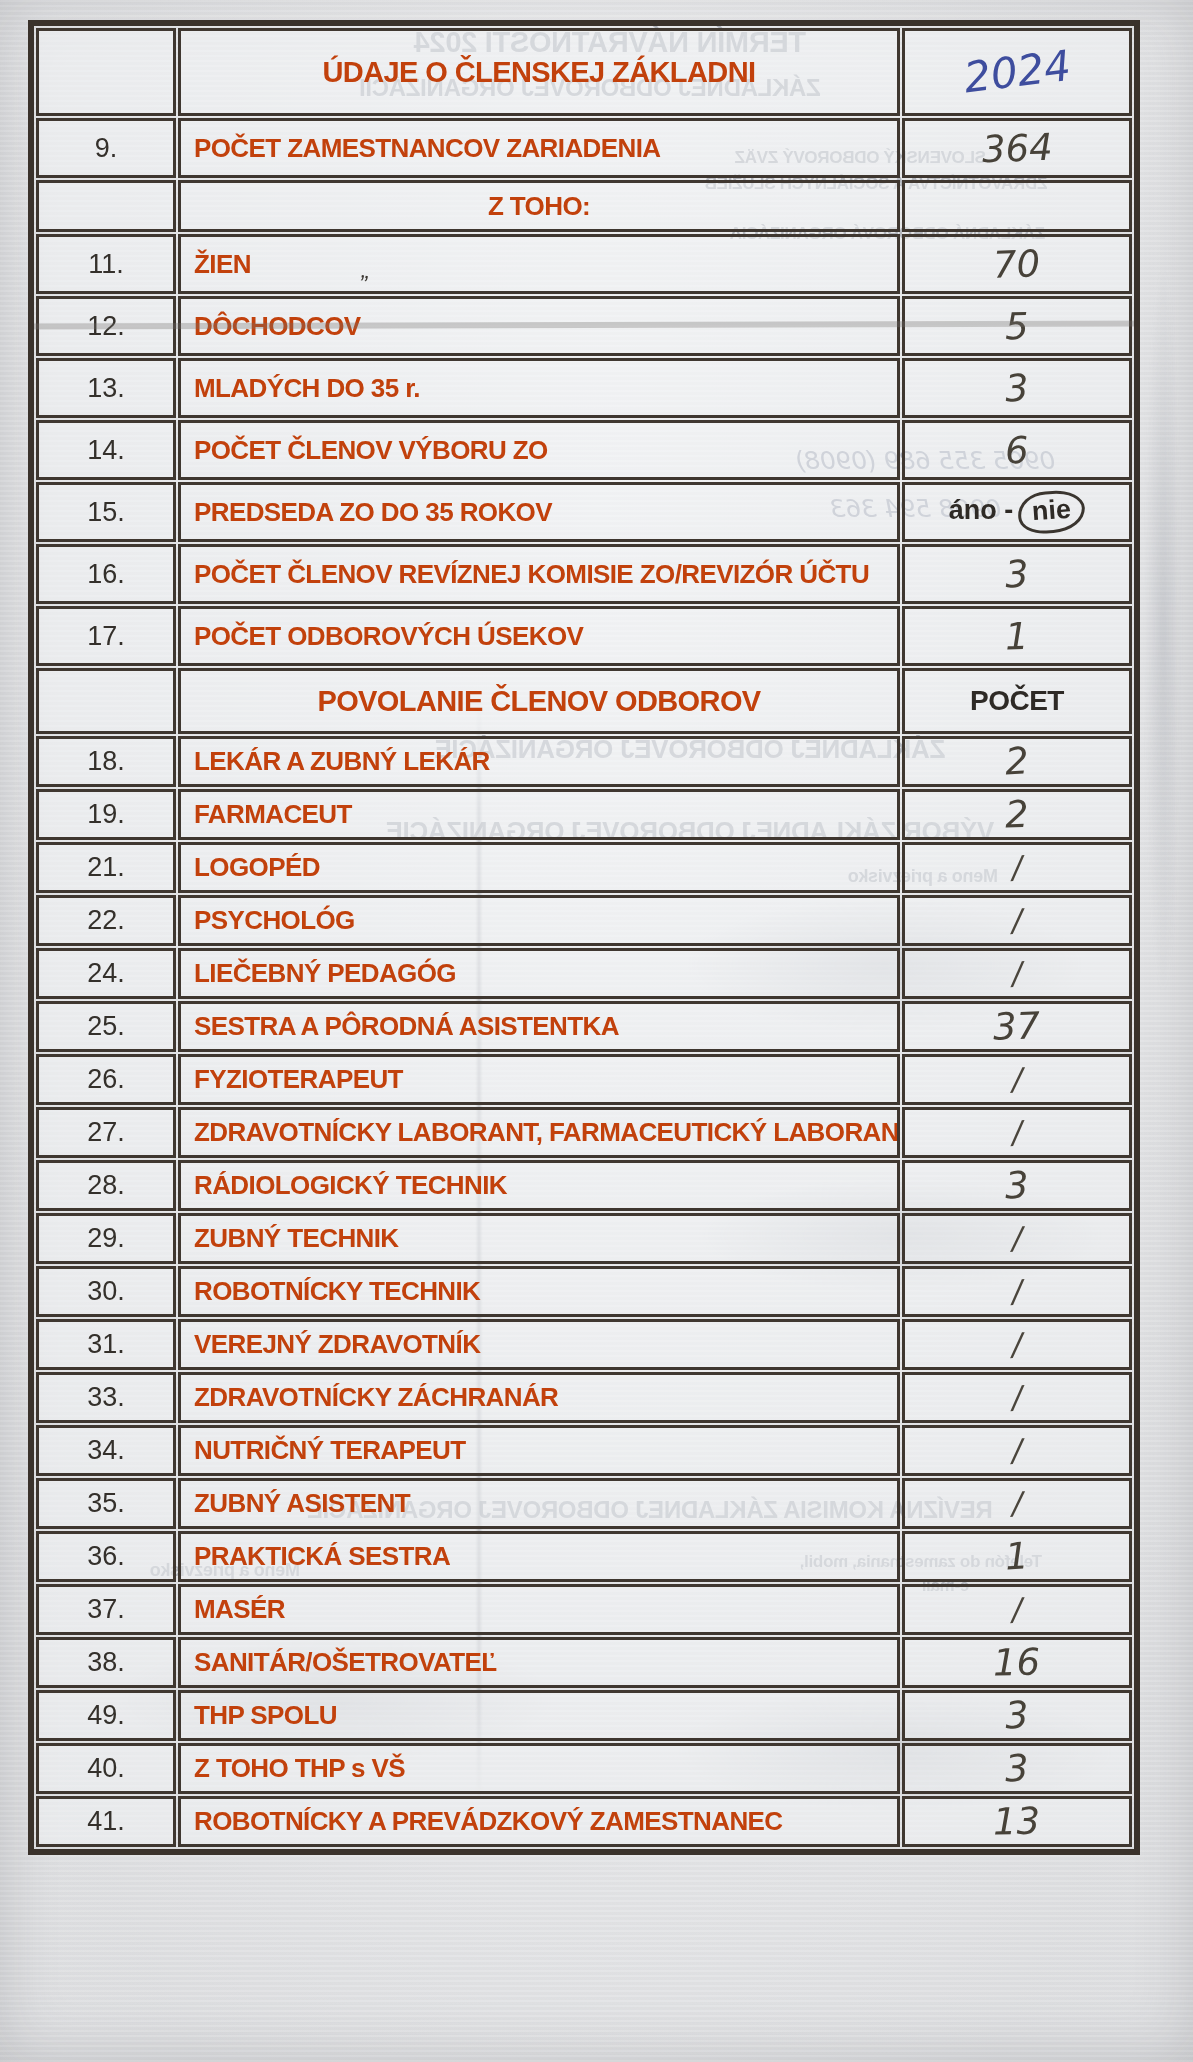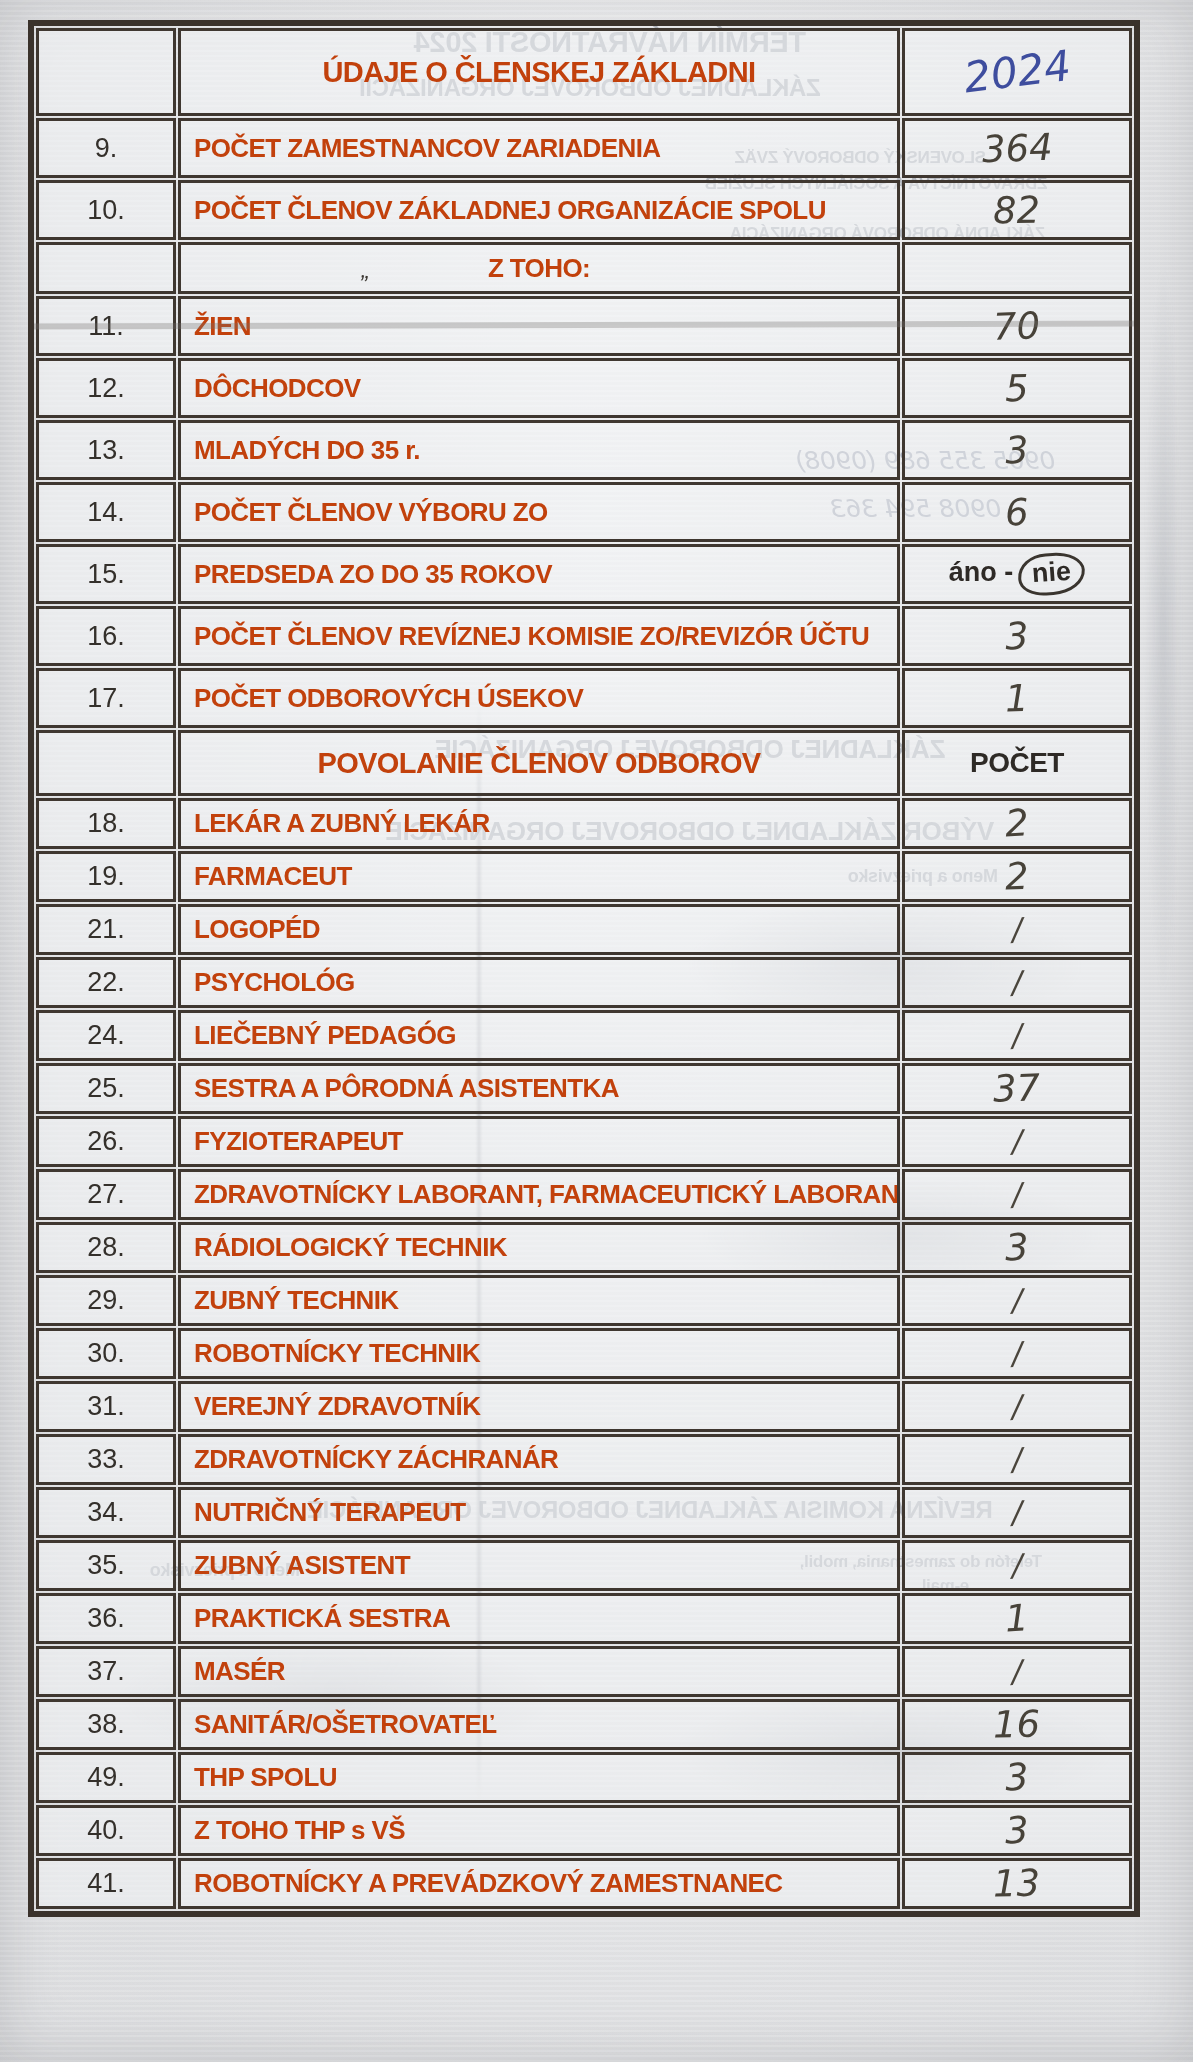--- a/index.html
+++ b/index.html
@@ -116,25 +116,20 @@
         <tr class="tr-title">
           <td class="c-no"></td>
           <td class="c-label">ÚDAJE O ČLENSKEJ ZÁKLADNI</td>
           <td class="c-val"><span class="hw hw-blue" style="transform: rotate(-7deg);">2024</span></td>
         </tr>
         <tr class="tr-top">
           <td class="c-no">9.</td>
           <td class="c-label">POČET ZAMESTNANCOV ZARIADENIA</td>
           <td class="c-val"><span class="hw" style="transform: rotate(-2deg);">364</span></td>
         </tr>
-        <tr class="tr-top">
-          <td class="c-no">10.</td>
-          <td class="c-label">POČET ČLENOV ZÁKLADNEJ ORGANIZÁCIE SPOLU</td>
-          <td class="c-val"><span class="hw" style="transform: rotate(-1deg);">82</span></td>
-        </tr>
         <tr class="tr-subheader">
           <td class="c-no"></td>
           <td class="c-label">Z TOHO:</td>
           <td class="c-val"></td>
         </tr>
         <tr class="tr-top">
           <td class="c-no">11.</td>
           <td class="c-label">ŽIEN</td>
           <td class="c-val"><span class="hw" style="transform: rotate(-2deg);">70</span></td>
         </tr>

